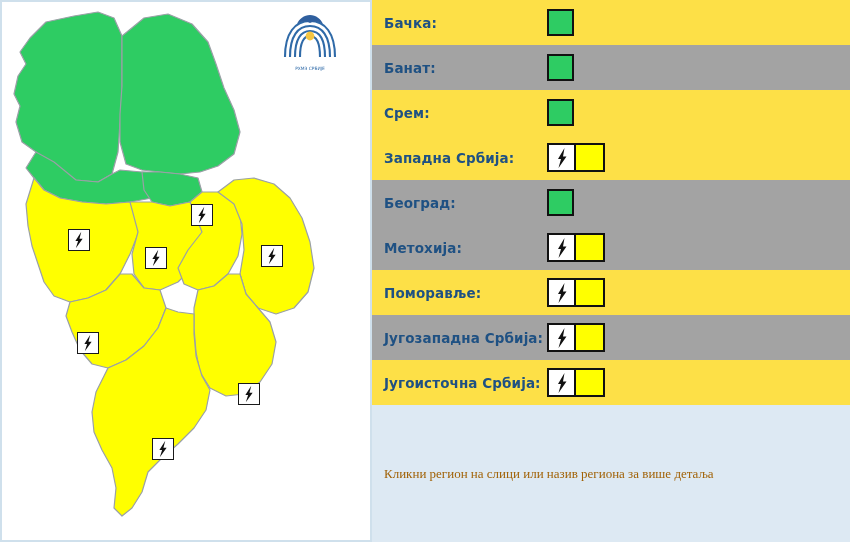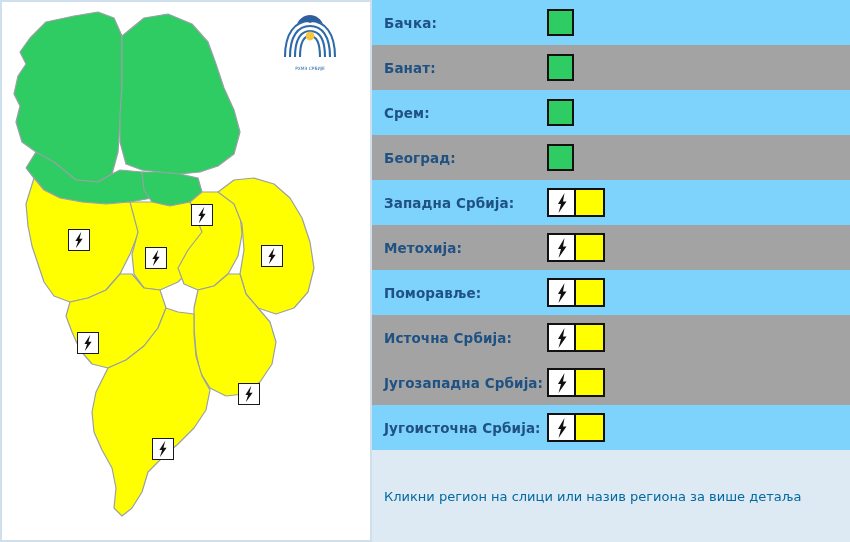--- a/index.html
+++ b/index.html
@@ -70,21 +70,21 @@
     display: flex;
     flex-direction: column;
     background: #dce9f3;
   }
   .region-row {
     height: 45px;
     display: flex;
     align-items: center;
     box-sizing: border-box;
   }
-  .region-row.odd  { background: #7dd3fc; }
+  .region-row.odd  { background: #fde047; }
   .region-row.even { background: #a3a3a3; }
 
   .region-label {
     width: 175px;
     padding-left: 12px;
     box-sizing: border-box;
     font-size: 13.5px;
     font-weight: bold;
     color: #1f5183;
     letter-spacing: 0.1px;
@@ -130,22 +130,23 @@
   }
 
   .footer-note {
     flex: 1 1 auto;
     background: #dde9f3;
     display: flex;
     align-items: center;
     padding-left: 12px;
     box-sizing: border-box;
     font-size: 13px;
-    color: #0369a1;
+    color: #a16207;
     white-space: nowrap;
+    font-family: Liberation Serif, serif;
   }
 </style>
 </head>
 <body>
 
 <div class="app">
 
   <div class="map-panel">
     <div class="map-stage">
 
@@ -266,41 +267,41 @@
       </div>
     </div>
 
     <div class="region-row odd">
       <div class="region-label">Срем:</div>
       <div class="region-status">
         <div class="swatch-green"></div>
       </div>
     </div>
 
+    <div class="region-row odd">
+      <div class="region-label">Западна Србија:</div>
+      <div class="region-status">
+        <div class="badge-warn">
+          <div class="cell-icon">
+            <svg viewBox="0 0 20 22">
+                <path d="M12.5,1 L6,12 L9,12 L6.5,21 L14.5,9.5 L11,9.5 Z" fill="#101010"></path>
+              </svg>
+          </div>
+          <div class="cell-color"></div>
+        </div>
+      </div>
+    </div>
+
     <div class="region-row even">
       <div class="region-label">Београд:</div>
       <div class="region-status">
         <div class="swatch-green"></div>
       </div>
     </div>
 
-    <div class="region-row odd">
-      <div class="region-label">Западна Србија:</div>
-      <div class="region-status">
-        <div class="badge-warn">
-          <div class="cell-icon">
-            <svg viewBox="0 0 20 22">
-                <path d="M12.5,1 L6,12 L9,12 L6.5,21 L14.5,9.5 L11,9.5 Z" fill="#101010"></path>
-              </svg>
-          </div>
-          <div class="cell-color"></div>
-        </div>
-      </div>
-    </div>
-
     <div class="region-row even">
       <div class="region-label">Метохија:</div>
       <div class="region-status">
         <div class="badge-warn">
           <div class="cell-icon">
             <svg viewBox="0 0 20 22">
                 <path d="M12.5,1 L6,12 L9,12 L6.5,21 L14.5,9.5 L11,9.5 Z" fill="#101010"></path>
               </svg>
           </div>
           <div class="cell-color"></div>
@@ -315,33 +316,20 @@
           <div class="cell-icon">
             <svg viewBox="0 0 20 22">
                 <path d="M12.5,1 L6,12 L9,12 L6.5,21 L14.5,9.5 L11,9.5 Z" fill="#101010"></path>
               </svg>
           </div>
           <div class="cell-color"></div>
         </div>
       </div>
     </div>
 
-    <div class="region-row even">
-      <div class="region-label">Источна Србија:</div>
-      <div class="region-status">
-        <div class="badge-warn">
-          <div class="cell-icon">
-            <svg viewBox="0 0 20 22">
-                <path d="M12.5,1 L6,12 L9,12 L6.5,21 L14.5,9.5 L11,9.5 Z" fill="#101010"></path>
-              </svg>
-          </div>
-          <div class="cell-color"></div>
-        </div>
-      </div>
-    </div>
 
     <div class="region-row even">
       <div class="region-label">Југозападна Србија:</div>
       <div class="region-status">
         <div class="badge-warn">
           <div class="cell-icon">
             <svg viewBox="0 0 20 22">
                 <path d="M12.5,1 L6,12 L9,12 L6.5,21 L14.5,9.5 L11,9.5 Z" fill="#101010"></path>
               </svg>
           </div>

